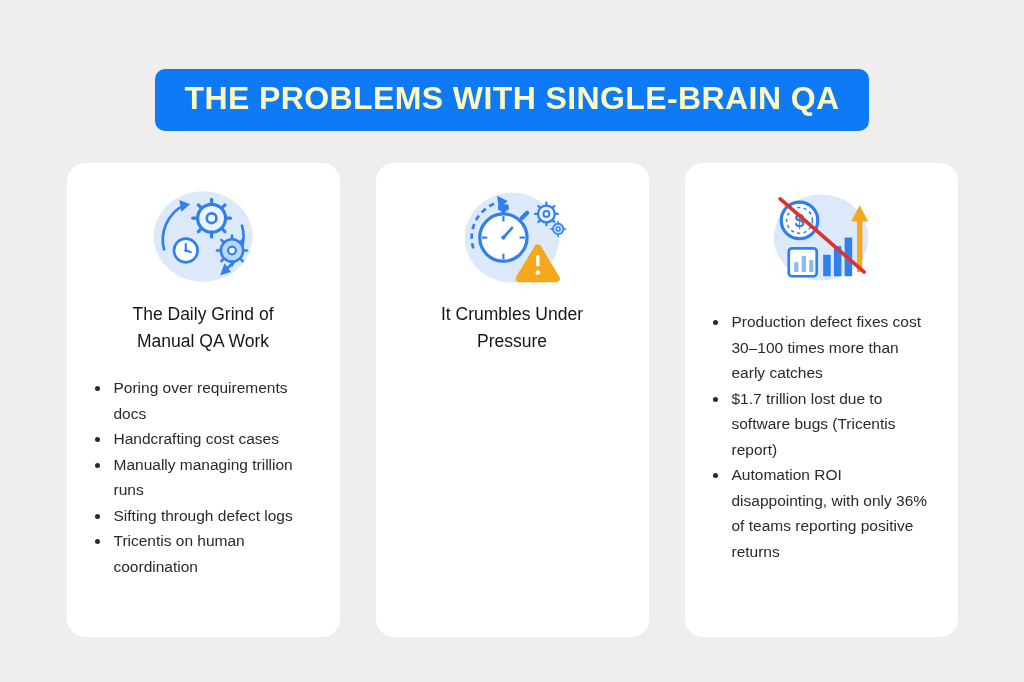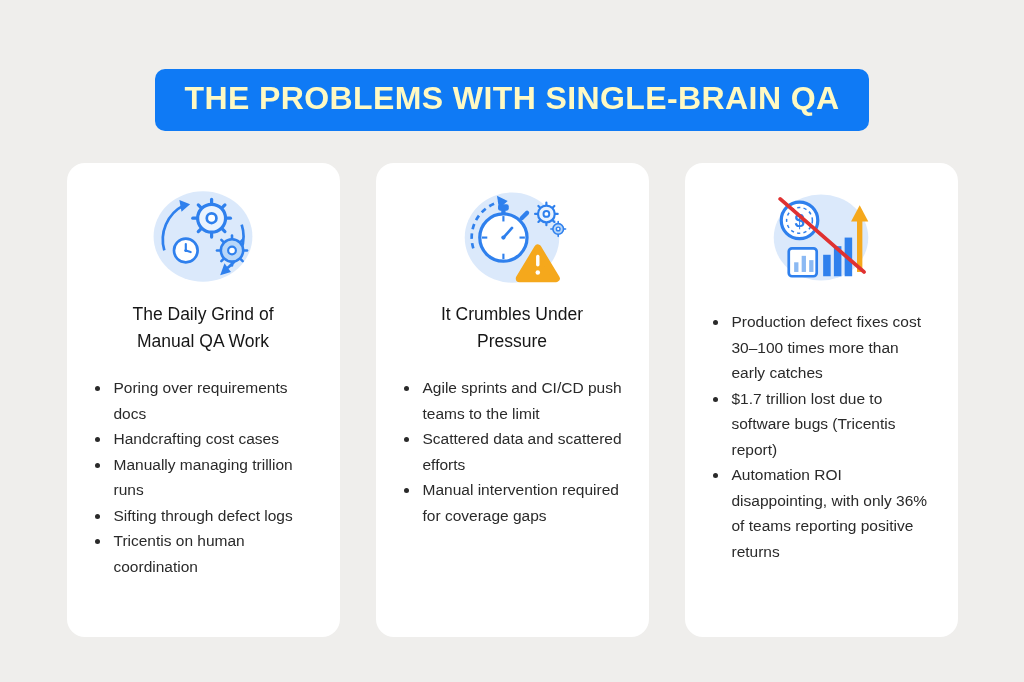--- a/index.html
+++ b/index.html
@@ -171,25 +171,20 @@
             </g>
             <circle r="13" fill="#b9d7f8" stroke="#2f80ed" stroke-width="4"></circle>
             <circle r="4.5" fill="#ffffff" stroke="#2f80ed" stroke-width="3.5"></circle>
           </g>
           <path d="M76 58 L93 86 L59 86 Z" fill="#f5a81c" stroke="#f5a81c" stroke-width="7" stroke-linejoin="round"></path>
           <rect x="74.4" y="64" width="3.2" height="11" rx="1.6" fill="#ffffff"></rect>
           <circle cx="76" cy="80.5" r="2.1" fill="#ffffff"></circle>
         </svg>
       </div>
       <h2 class="card-title">It Crumbles Under Pressure</h2>
-      <ul class="bullets">
-        <li>Agile sprints and CI/CD push teams to the limit</li>
-        <li>Scattered data and scattered efforts</li>
-        <li>Manual intervention required for coverage gaps</li>
-      </ul>
     </section>
 
     <section class="card">
       <div class="icon-wrap">
         <svg width="112" height="101" viewBox="0 0 104 94" aria-hidden="true">
           <ellipse cx="52" cy="48" rx="44" ry="40" fill="#dbe9fb"></ellipse>
           <rect x="22" y="58" width="26" height="26" rx="3" fill="#ffffff" stroke="#2f80ed" stroke-width="2.5"></rect>
           <rect x="27" y="71" width="4" height="9" fill="#8bb9f3"></rect>
           <rect x="34" y="65" width="4" height="15" fill="#8bb9f3"></rect>
           <rect x="41" y="69" width="4" height="11" fill="#8bb9f3"></rect>

